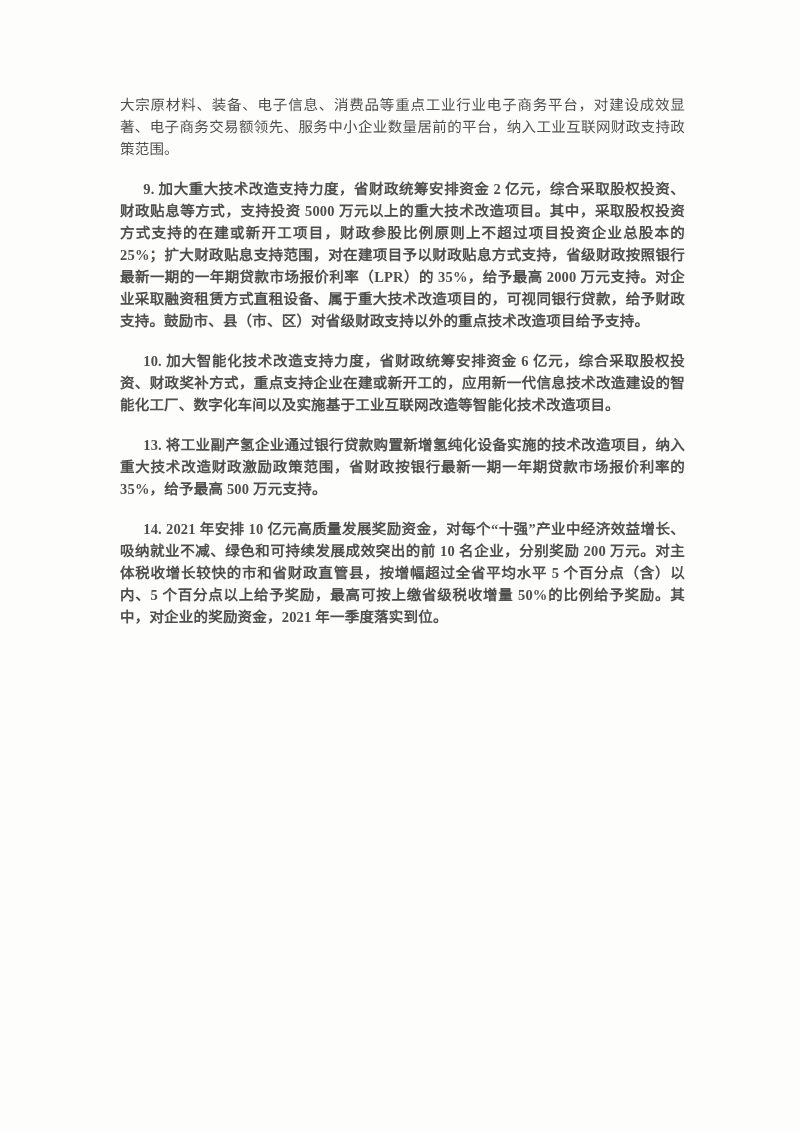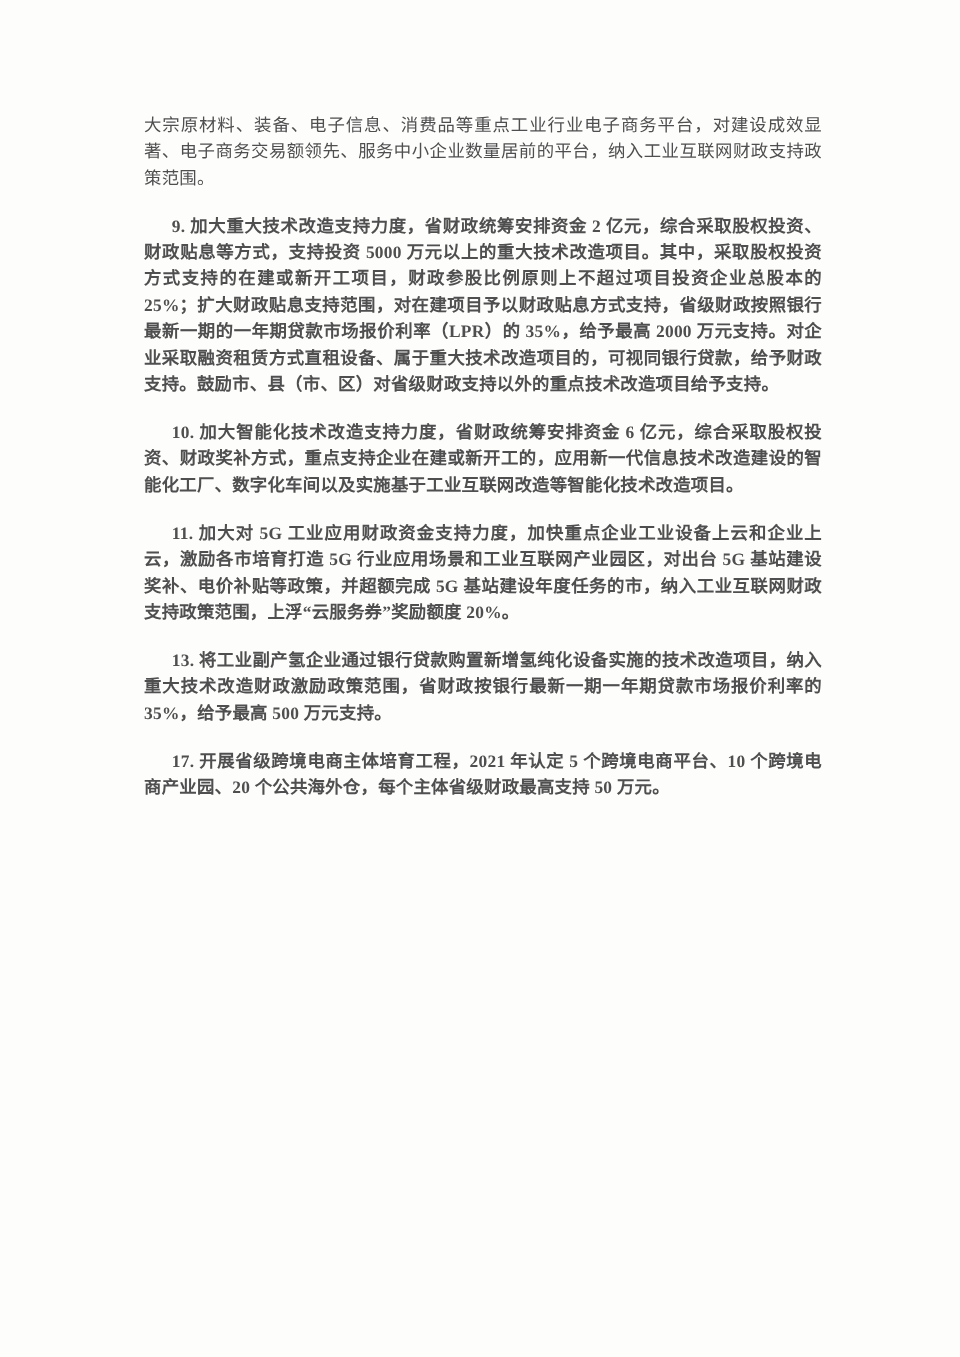--- a/index.html
+++ b/index.html
@@ -48,17 +48,16 @@
   }
 </style>
 </head>
 <body>
 
 <div class="page">
   <div class="doc-content">
     <p class="para no-indent">大宗原材料、装备、电子信息、消费品等重点工业行业电子商务平台，对建设成效显著、电子商务交易额领先、服务中小企业数量居前的平台，纳入工业互联网财政支持政策范围。</p>
     <p class="para indent">9. 加大重大技术改造支持力度，省财政统筹安排资金 2 亿元，综合采取股权投资、财政贴息等方式，支持投资 5000 万元以上的重大技术改造项目。其中，采取股权投资方式支持的在建或新开工项目，财政参股比例原则上不超过项目投资企业总股本的 25%；扩大财政贴息支持范围，对在建项目予以财政贴息方式支持，省级财政按照银行最新一期的一年期贷款市场报价利率（LPR）的 35%，给予最高 2000 万元支持。对企业采取融资租赁方式直租设备、属于重大技术改造项目的，可视同银行贷款，给予财政支持。鼓励市、县（市、区）对省级财政支持以外的重点技术改造项目给予支持。</p>
     <p class="para indent">10. 加大智能化技术改造支持力度，省财政统筹安排资金 6 亿元，综合采取股权投资、财政奖补方式，重点支持企业在建或新开工的，应用新一代信息技术改造建设的智能化工厂、数字化车间以及实施基于工业互联网改造等智能化技术改造项目。</p>
-    <p class="para indent">11. 加大对 5G 工业应用财政资金支持力度，加快重点企业工业设备上云和企业上云，激励各市培育打造 5G 行业应用场景和工业互联网产业园区，对出台 5G 基站建设奖补、电价补贴等政策，并超额完成 5G 基站建设年度任务的市，纳入工业互联网财政支持政策范围，上浮“云服务券”奖励额度 20%。</p>
     <p class="para indent">13. 将工业副产氢企业通过银行贷款购置新增氢纯化设备实施的技术改造项目，纳入重大技术改造财政激励政策范围，省财政按银行最新一期一年期贷款市场报价利率的 35%，给予最高 500 万元支持。</p>
-    <p class="para indent">17. 开展省级跨境电商主体培育工程，2021 年认定 5 个跨境电商平台、10 个跨境电商产业园、20 个公共海外仓，每个主体省级财政最高支持 50 万元。</p>
+    <p class="para indent">14. 2021 年安排 10 亿元高质量发展奖励资金，对每个“十强”产业中经济效益增长、吸纳就业不减、绿色和可持续发展成效突出的前 10 名企业，分别奖励 200 万元。对主体税收增长较快的市和省财政直管县，按增幅超过全省平均水平 5 个百分点（含）以内、5 个百分点以上给予奖励，最高可按上缴省级税收增量 50%的比例给予奖励。其中，对企业的奖励资金，2021 年一季度落实到位。</p>
   </div>
 </div>
 
 </body></html>

